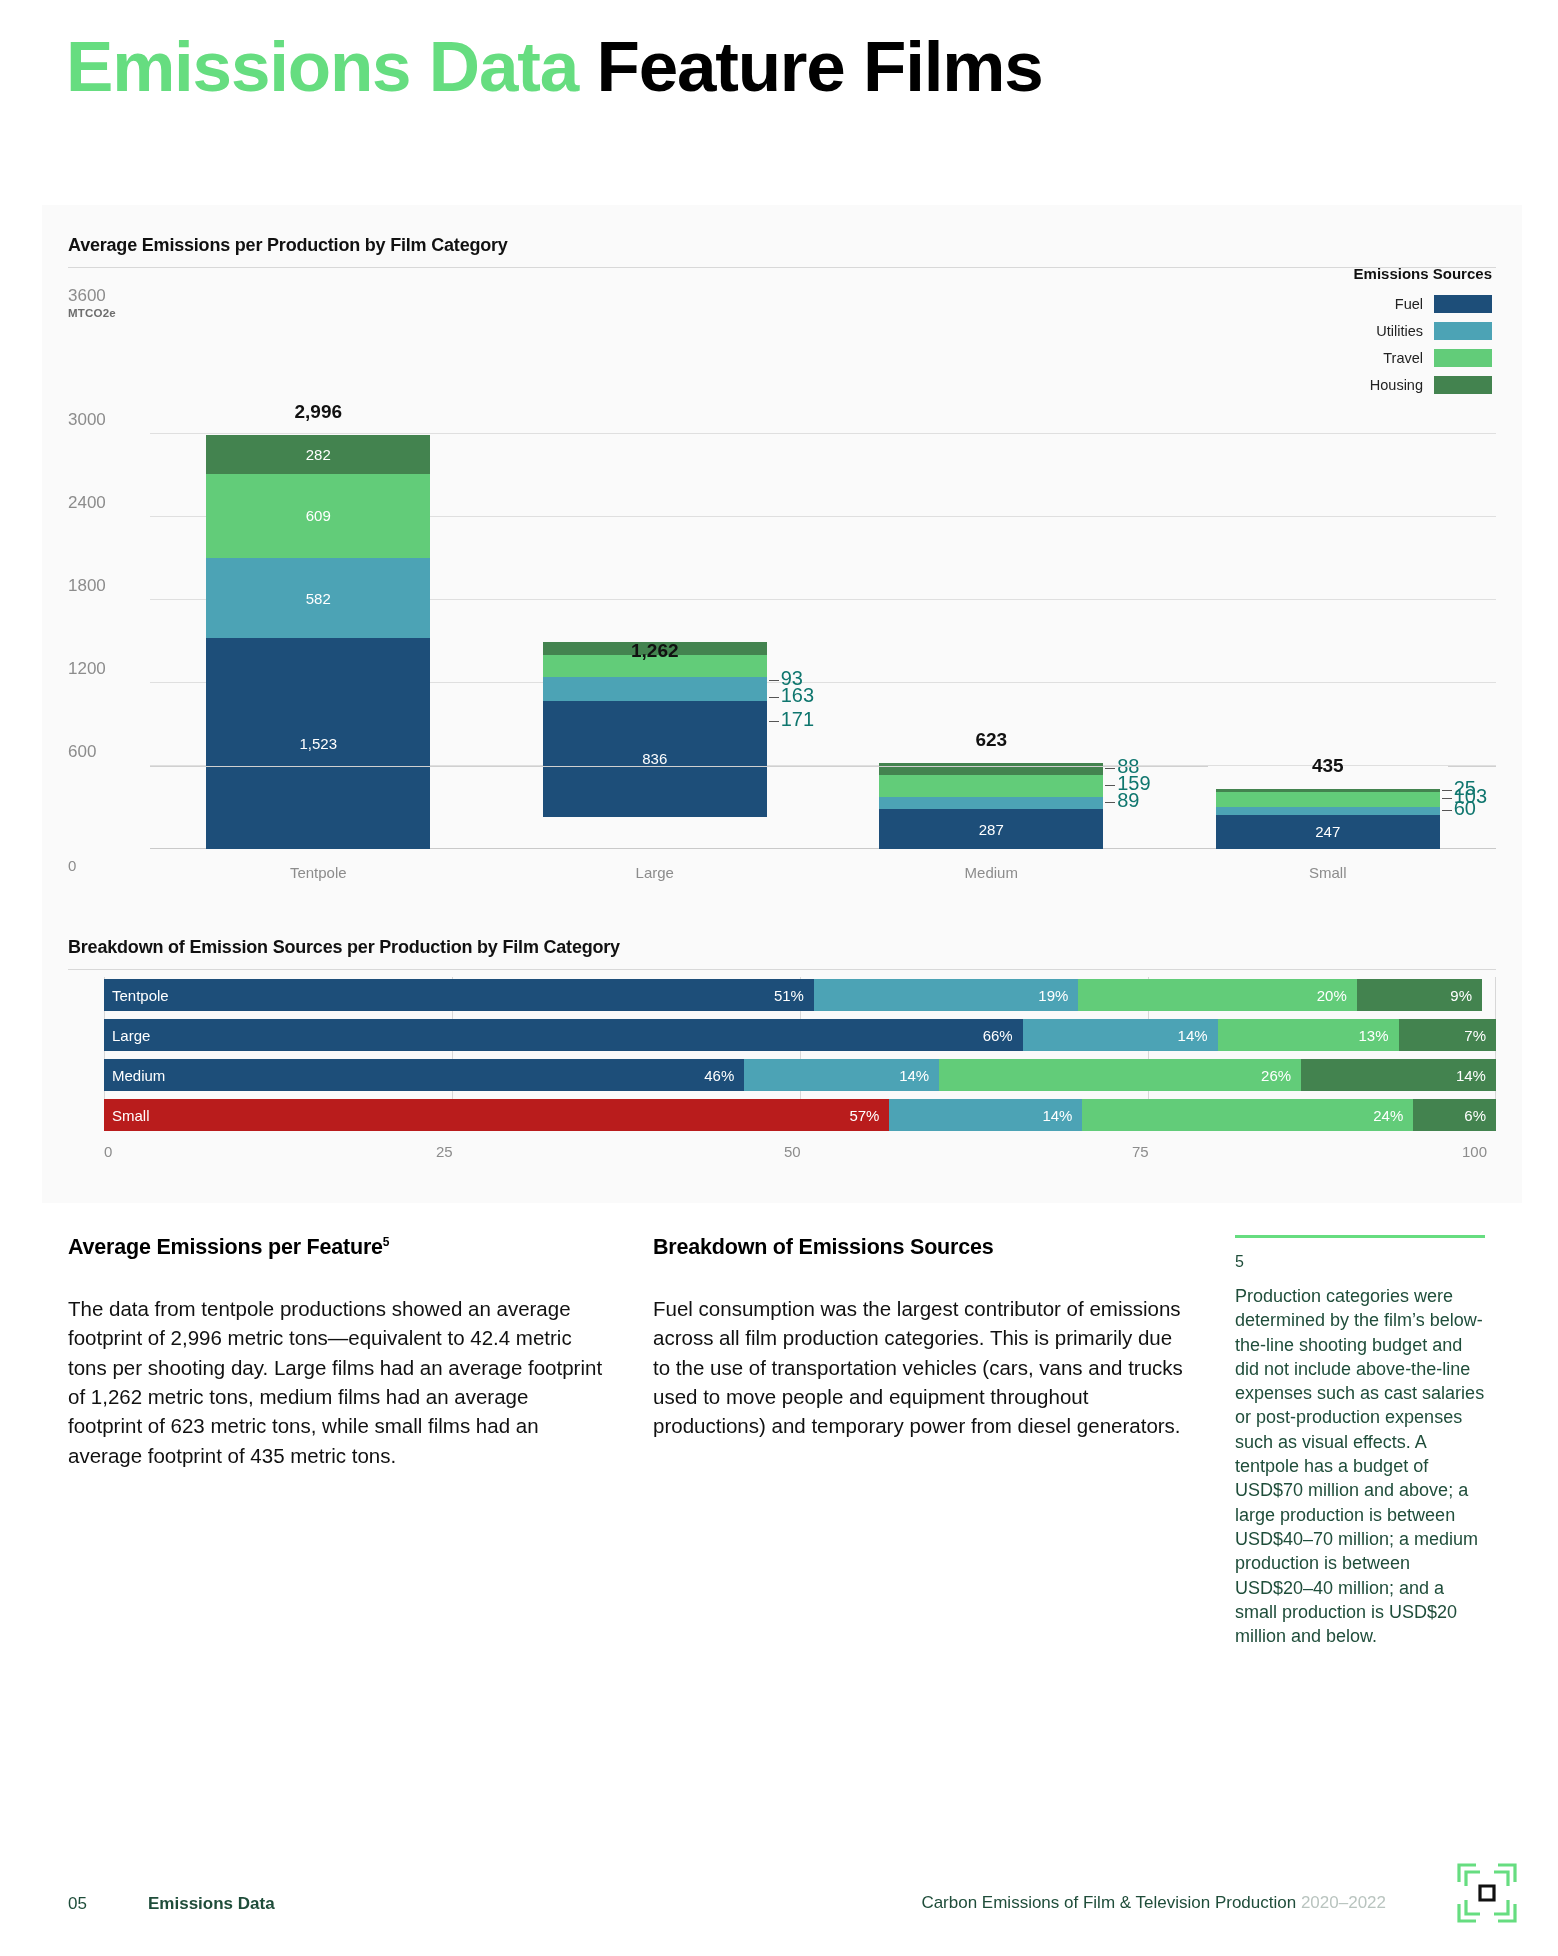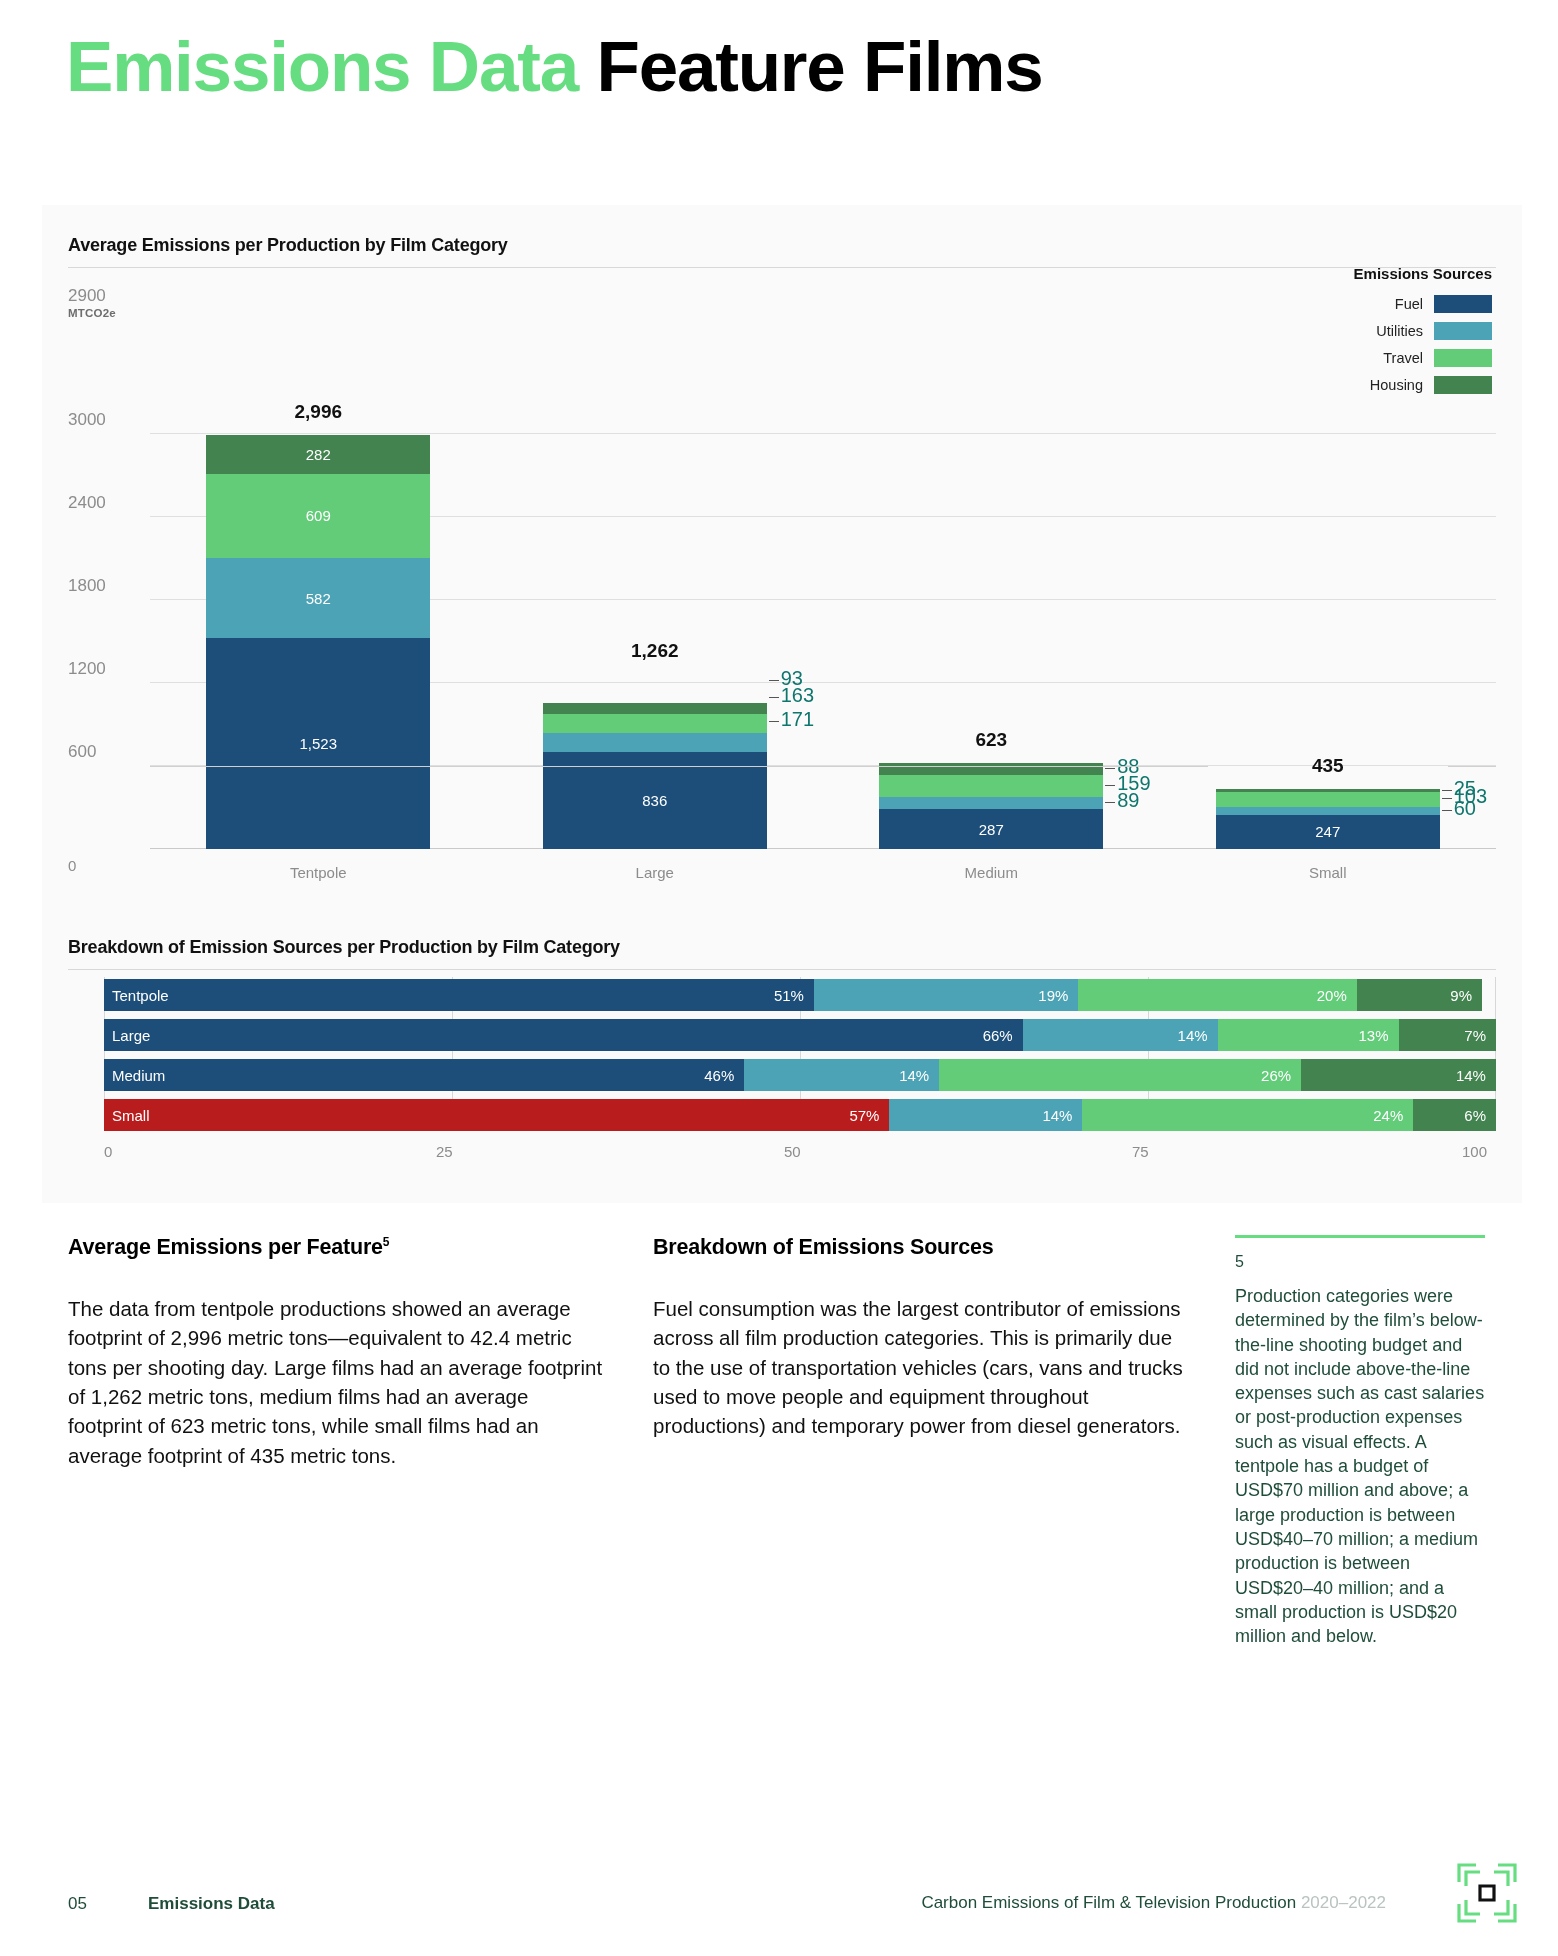--- a/index.html
+++ b/index.html
@@ -317,21 +317,21 @@
         <span class="legend-swatch" style="background:#62cc79"></span>
       </div>
       <div class="legend-row">
         <span class="legend-label">Housing</span>
         <span class="legend-swatch" style="background:#43834f"></span>
       </div>
     </div>
 
     <div class="col-chart">
       <div class="y-axis-top">
-        <div>2900</div>
+        <div>3600</div>
         <div class="y-unit">MTCO2e</div>
       </div>
       <div class="plot" id="plot1">
           <div class="gridline base" style="bottom: 0px;"></div>
           <div class="gridline" style="bottom: 83px;"></div>
           <div class="ytick" style="bottom: 87px; left: -82px;">600</div>
           <div class="gridline" style="bottom: 166px;"></div>
           <div class="ytick" style="bottom: 170px; left: -82px;">1200</div>
           <div class="gridline" style="bottom: 249px;"></div>
           <div class="ytick" style="bottom: 253px; left: -82px;">1800</div>
@@ -340,21 +340,21 @@
           <div class="gridline" style="bottom: 415px;"></div>
           <div class="ytick" style="bottom: 419px; left: -82px;">3000</div>
           <div class="bar" style="left: 56.25px; width: 224px; height: 414.447px;">
             <div class="seg" style="height: 39.01px; background: rgb(67, 131, 79);">282</div>
             <div class="seg" style="height: 84.245px; background: rgb(98, 204, 121);">609</div>
             <div class="seg" style="height: 80.51px; background: rgb(76, 163, 181);">582</div>
             <div class="seg" style="height: 210.682px; background: rgb(29, 78, 121);">1,523</div>
           </div>
           <div class="bar-total" style="left: 56.25px; width: 224px; bottom: 426.447px;">2,996</div>
           <div class="x-label" style="left: 56.25px; width: 224px; bottom: -32px;">Tentpole</div>
-          <div class="bar" style="left: 392.75px; width: 224px; height: 146px;">
+          <div class="bar" style="left: 392.75px; width: 224px; height: 207px;">
             <div class="seg" style="height: 12.865px; background: rgb(67, 131, 79);"></div>
             <div class="seg" style="height: 22.5483px; background: rgb(98, 204, 121);"></div>
             <div class="seg" style="height: 23.655px; background: rgb(76, 163, 181);"></div>
             <div class="seg" style="height: 115.647px; background: rgb(29, 78, 121);">836</div>
           </div>
           <div class="bar-total" style="left: 392.75px; width: 224px; bottom: 186.577px;">1,262</div>
           <div class="callout-dash" style="left: 618.75px; bottom: 168.282px;"></div>
           <div class="callout" style="left: 630.75px; bottom: 159.282px;">93</div>
           <div class="callout-dash" style="left: 618.75px; bottom: 150.576px;"></div>
           <div class="callout" style="left: 630.75px; bottom: 141.576px;">163</div>

